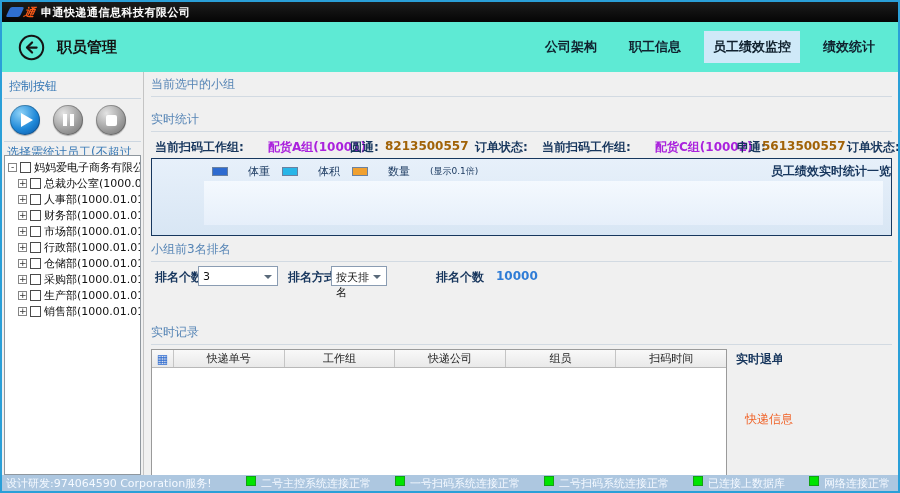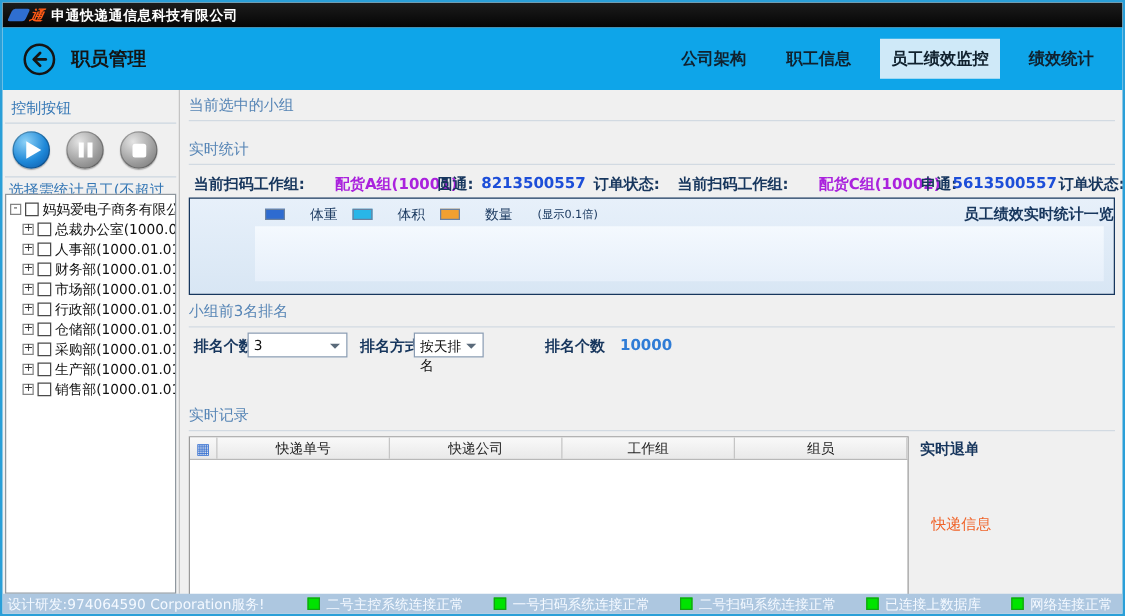--- a/index.html
+++ b/index.html
@@ -12,21 +12,21 @@
   .titlebar{ height:20px; background:linear-gradient(#1c1c1c,#050505); display:flex;
              align-items:center; padding-left:6px; }
   .logo{ display:flex; align-items:center; margin-right:6px; }
   .logo-shape{ width:14px; height:10px; background:#2f6fd0; transform:skewX(-25deg);
                border-radius:2px; margin-right:2px; }
   .logo-accent{ color:#ff5a16; font-style:italic; font-weight:bold; font-size:11px;
                 transform:skewX(-12deg); }
   .title-text{ color:#fff; font-size:11px; font-weight:bold; letter-spacing:.5px; }
 
   
-  .header{ height:50px; background:#0ea5e9; position:relative; display:flex; align-items:center; }
+  .header{ height:50px; background:#5eead4; position:relative; display:flex; align-items:center; }
   .back-btn{ width:27px; height:27px; margin-left:16px; cursor:pointer; }
   .page-title{ font-size:15px; font-weight:600; color:#141414; margin-left:12px; }
   .nav{ position:absolute; right:14px; top:0; height:50px; display:flex; align-items:center; gap:14px; }
   .nav-tab{ font-size:13px; font-weight:600; color:#10212e; padding:7px 9px; cursor:pointer; }
   .nav-tab.active{ background:#cfe9f8; }
 
   
   .content{ display:flex; height:403px; }
   .sidebar{ width:142px; border-right:1px solid #c4c4c4; padding:4px 0 0 0; position:relative; }
   .side-label{ color:#3577b5; font-size:12px; padding:2px 0 3px 7px; }
@@ -52,21 +52,21 @@
   .tree-label{ overflow:hidden; }
 
   
   .main{ flex:1; position:relative; padding:4px 6px 0 7px; }
   .grp-label{ color:#5584b5; font-size:12px; padding-bottom:3px; }
   .grp-rule{ border-top:1px solid #d2dae2; }
   .spacer14{ height:14px; } .spacer5{ height:5px; } .spacer36{ height:34px; }
 
   .stats-row{ position:relative; height:26px; font-size:12px; font-weight:bold; }
   .stats-row span{ position:absolute; top:7px; white-space:nowrap; }
-  .navy{ color:#17365d; } .magenta{ color:#aa22dd; } .num-blue{ color:#1d4ed8; }
+  .navy{ color:#17365d; } .magenta{ color:#aa22dd; } .num-blue{ color:#a16207; }
   .s1{left:4px;} .s2{left:117px;} .s3{left:199px;} .s4{left:234px;} .s5{left:324px;}
   .s6{left:391px;} .s7{left:504px;} .s8{left:586px;} .s9{left:611px;} .s10{left:696px;}
 
   .chart{ height:78px; border:1px solid #17375e; background:linear-gradient(#e7f0fa,#d8e6f4);
           position:relative; }
   .chart-title{ position:absolute; top:4px; left:0; right:0; text-align:right;
                 color:#17365d; font-size:12px; font-weight:bold; }
   .legend{ position:absolute; top:5px; left:60px; display:flex; gap:12px; align-items:center; }
   .leg-item{ display:flex; align-items:center; gap:20px; font-size:11px; color:#17365d; }
   .swatch{ width:16px; height:9px; border:1px solid #6a81a0; }
@@ -99,21 +99,21 @@
   .refund-label{ font-size:12px; font-weight:bold; color:#17365d; white-space:nowrap;
                  max-width:46px; overflow:hidden; }
   .express-info{ position:absolute; left:18px; top:62px; font-size:12px; color:#f0642a; }
 
   
   .statusbar{ position:absolute; left:0; right:0; bottom:0; height:16px; background:#adc7e0;
               display:flex; align-items:center; font-size:11px; color:#f4f9ff;
               padding:0 8px 0 4px; }
   .credit{ white-space:nowrap; }
   .st-group{ margin-left:auto; display:flex; gap:24px; }
-  .st-item{ display:flex; align-items:center; gap:5px; white-space:nowrap; }
+  .st-item{ display:flex; align-items:flex-start; gap:5px; white-space:nowrap; }
   .st-dot{ width:10px; height:10px; background:#00e400; border:1px solid #14a014; flex:0 0 auto; }
 </style>
 </head>
 <body>
 
 <div class="window">
 
   <div class="titlebar">
     <span class="logo">
       <span class="logo-shape"></span>
@@ -269,23 +269,24 @@
       <div class="grp-rule"></div>
       <div style="height:4px;"></div>
 
       <div class="records-row">
         <div class="rec-table">
           <div class="rec-head">
             <span class="hc hc-icon">
                 <span class="tbl-icon">▦</span>
               </span>
             <span class="hc hc-col">快递单号</span>
+            <span class="hc hc-col">工作组</span>
             <span class="hc hc-col">快递公司</span>
-            <span class="hc hc-col">工作组</span>
             <span class="hc hc-col">组员</span>
+            <span class="hc hc-col" style="border-right:none;">扫码时间</span>
           </div>
         </div>
         <div class="right-panel">
           <div class="refund-label">实时退单</div>
           <div class="express-info">快递信息</div>
         </div>
       </div>
     </div>
   </div>
 

